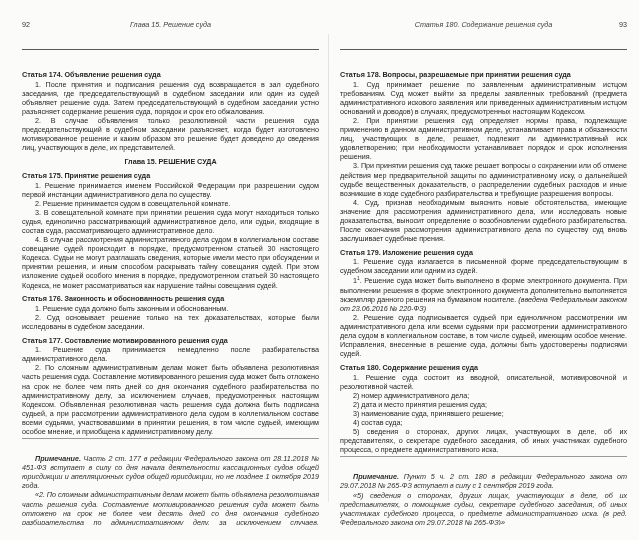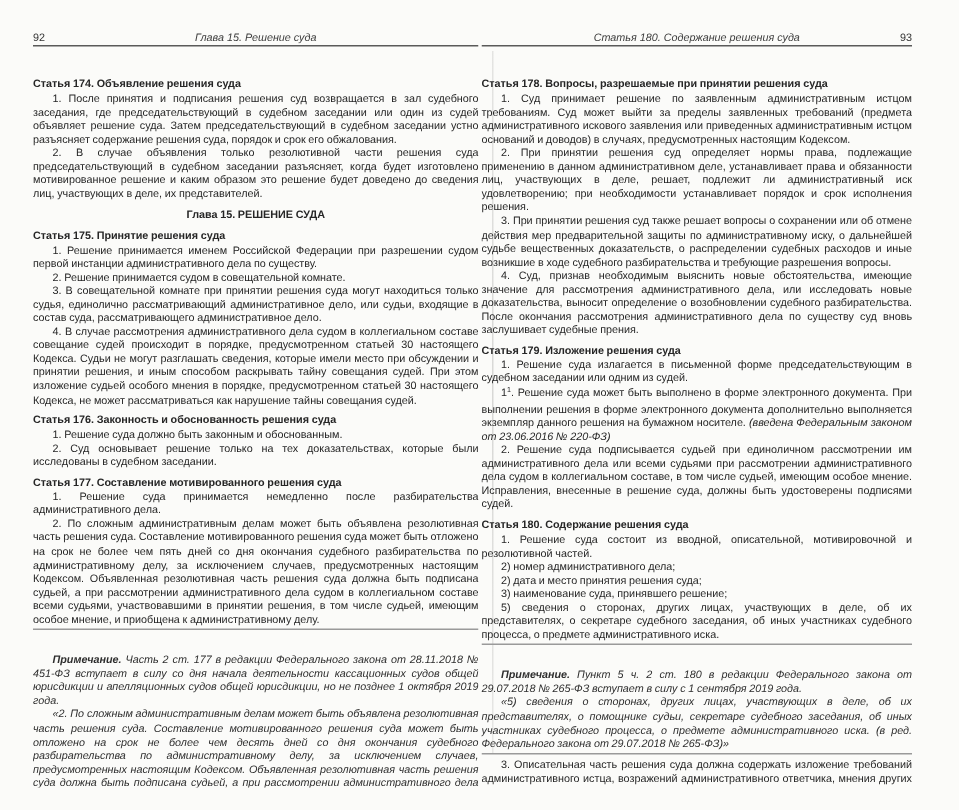--- a/index.html
+++ b/index.html
@@ -6,30 +6,30 @@
   body{
     width:639px;height:540px;overflow:hidden;position:relative;
     background:#fbfbf9;
     font-family:"Liberation Sans",sans-serif;
     color:#262626;
     -webkit-font-smoothing:antialiased;
   }
   .spread{position:absolute;inset:0;}
   .page{position:absolute;top:20px;height:505px;overflow:hidden;}
   .page-left{left:22px;width:297px;}
-  .page-right{left:321px;width:287px;}
+  .page-right{left:340px;width:287px;}
   .gutter-shadow{
     position:absolute;left:328px;top:34px;height:468px;width:1px;
     background:linear-gradient(#e4e4e2,#d8d8d6,#e7e7e5);
   }
   .page-head{
     display:grid;grid-template-columns:26px 1fr 26px;align-items:end;
     font-size:7.2px;line-height:9px;
     border-bottom:1px solid #5a5a5a;
-    padding-bottom:1px;
+    padding-bottom:20px;
   }
   .page-head .num{font-style:normal;color:#333;}
   .page-left .num{text-align:left;}
   .page-right .num{text-align:right;}
   .page-head .rh{
     text-align:center;font-style:italic;color:#3d3d3d;
     white-space:nowrap;overflow:hidden;
   }
   .page-body{margin-top:20px;}
   .blk{
@@ -107,20 +107,21 @@
         <div class="blk para"><span>4. Суд, признав необходимым выяснить новые обстоятельства, имеющие значение для рассмотрения административного дела, или исследовать новые доказательства, выносит определение о возобновлении судебного разбирательства. После окончания рассмотрения административного дела по существу суд вновь заслушивает судебные прения.</span></div>
         <div class="blk article-heading"><span>Статья 179. Изложение решения суда</span></div>
         <div class="blk para"><span>1. Решение суда излагается в письменной форме председательствующим в судебном заседании или одним из судей.</span></div>
         <div class="blk para"><span>1</span><span class="sup">1</span><span>. Решение суда может быть выполнено в форме электронного документа. При выполнении решения в форме электронного документа дополнительно выполняется экземпляр данного решения на бумажном носителе. </span><span class="i">(введена Федеральным законом от 23.06.2016 № 220-ФЗ)</span></div>
         <div class="blk para"><span>2. Решение суда подписывается судьей при единоличном рассмотрении им административного дела или всеми судьями при рассмотрении административного дела судом в коллегиальном составе, в том числе судьей, имеющим особое мнение. Исправления, внесенные в решение суда, должны быть удостоверены подписями судей.</span></div>
         <div class="blk article-heading"><span>Статья 180. Содержание решения суда</span></div>
         <div class="blk para"><span>1. Решение суда состоит из вводной, описательной, мотивировочной и резолютивной частей.</span></div>
         <div class="blk item"><span>2) номер административного дела;</span></div>
         <div class="blk item"><span>2) дата и место принятия решения суда;</span></div>
         <div class="blk item"><span>3) наименование суда, принявшего решение;</span></div>
+        <div class="blk item"><span>4) состав суда;</span></div>
         <div class="blk item"><span>5) сведения о сторонах, других лицах, участвующих в деле, об их представителях, о секретаре судебного заседания, об иных участниках судебного процесса, о предмете административного иска.</span></div>
         <div class="blk note"><span class="bi">Примечание.</span><span> Пункт 5 ч. 2 ст. 180 в редакции Федерального закона от 29.07.2018 № 265-ФЗ вступает в силу с 1 сентября 2019 года.</span></div>
         <div class="blk quote"><span>«5) сведения о сторонах, других лицах, участвующих в деле, об их представителях, о помощнике судьи, секретаре судебного заседания, об иных участниках судебного процесса, о предмете административного иска. (в ред. Федерального закона от 29.07.2018 № 265-ФЗ)»</span></div>
         <div class="blk para"><span>3. Описательная часть решения суда должна содержать изложение требований административного истца, возражений административного ответчика, мнения других лиц, участвующих в деле.</span></div>
         <div class="blk para"><span>4. В мотивировочной части решения суда должны быть указаны:</span></div>
       </div>
   </div>
 
 </div>
 

